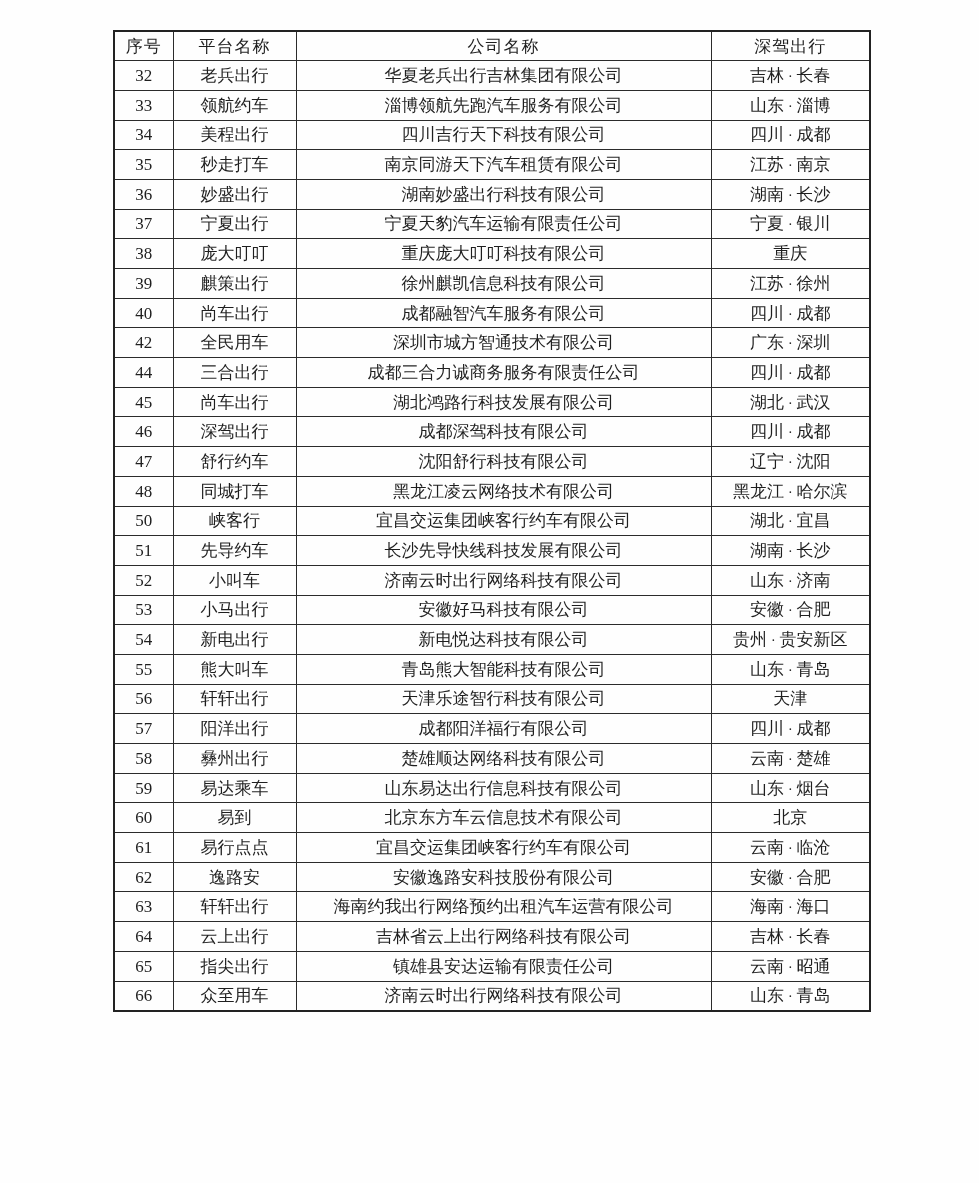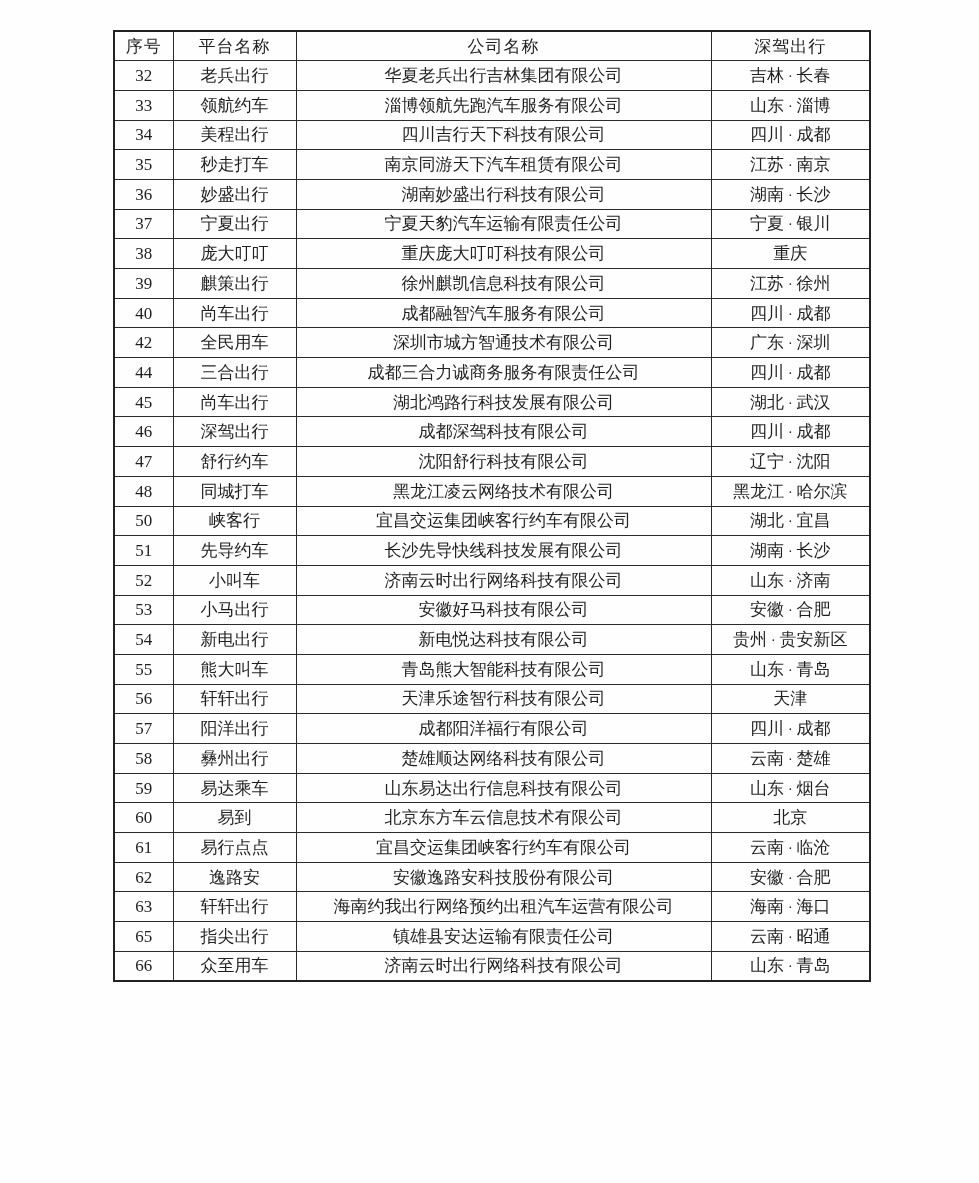--- a/index.html
+++ b/index.html
@@ -238,20 +238,26 @@
           <td class="c2">安徽逸路安科技股份有限公司</td>
           <td class="c3">安徽<span class="dot-sep">·</span>合肥</td>
         </tr>
         <tr>
           <td class="c0">63</td>
           <td class="c1">轩轩出行</td>
           <td class="c2">海南约我出行网络预约出租汽车运营有限公司</td>
           <td class="c3">海南<span class="dot-sep">·</span>海口</td>
         </tr>
         <tr>
+          <td class="c0">64</td>
+          <td class="c1">云上出行</td>
+          <td class="c2">吉林省云上出行网络科技有限公司</td>
+          <td class="c3">吉林<span class="dot-sep">·</span>长春</td>
+        </tr>
+        <tr>
           <td class="c0">65</td>
           <td class="c1">指尖出行</td>
           <td class="c2">镇雄县安达运输有限责任公司</td>
           <td class="c3">云南<span class="dot-sep">·</span>昭通</td>
         </tr>
         <tr>
           <td class="c0">66</td>
           <td class="c1">众至用车</td>
           <td class="c2">济南云时出行网络科技有限公司</td>
           <td class="c3">山东<span class="dot-sep">·</span>青岛</td>

